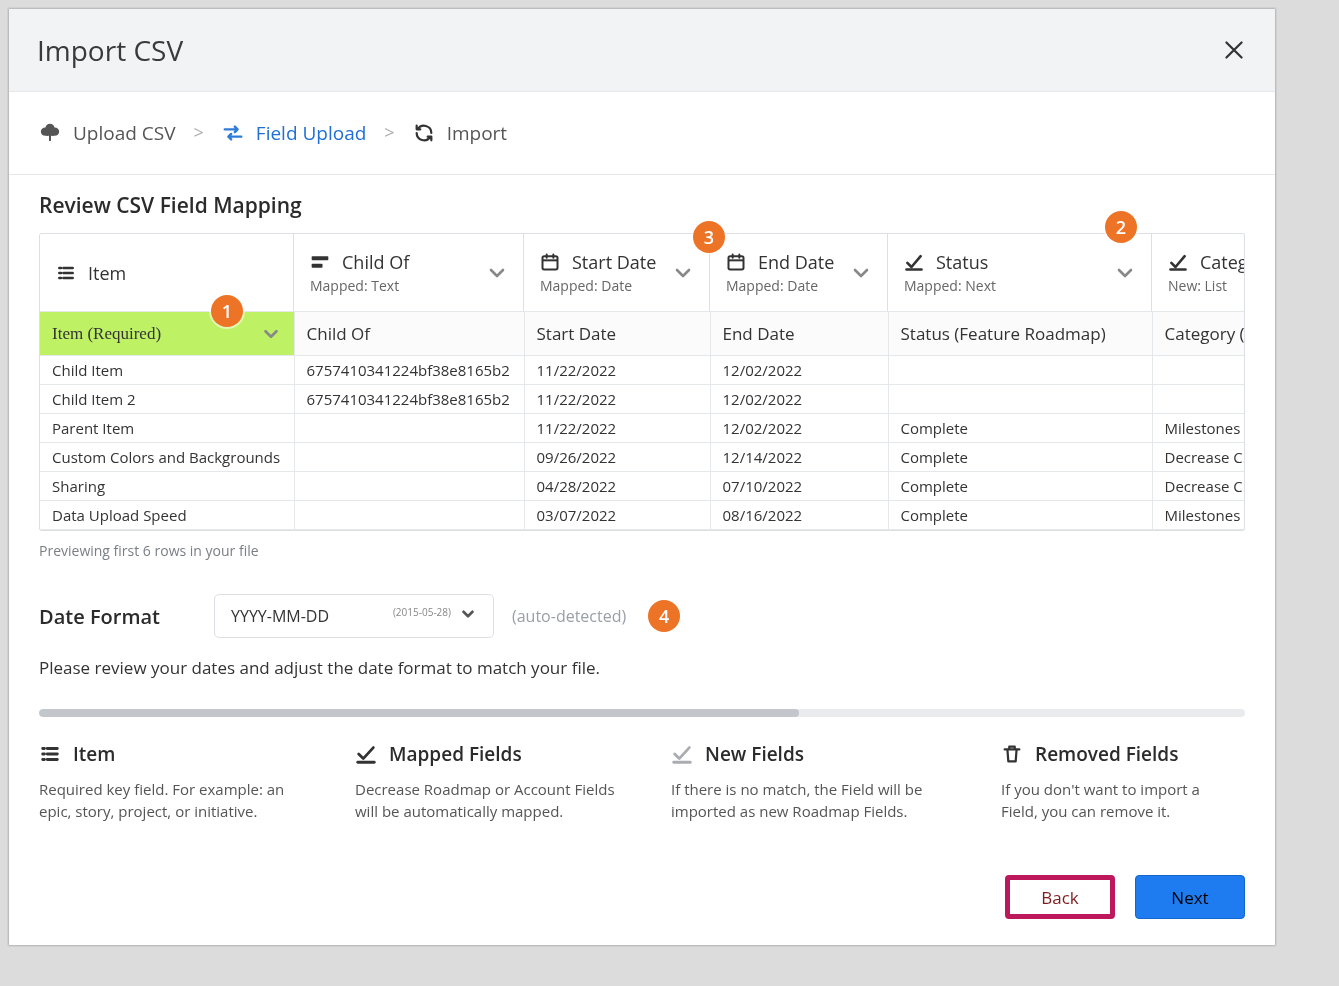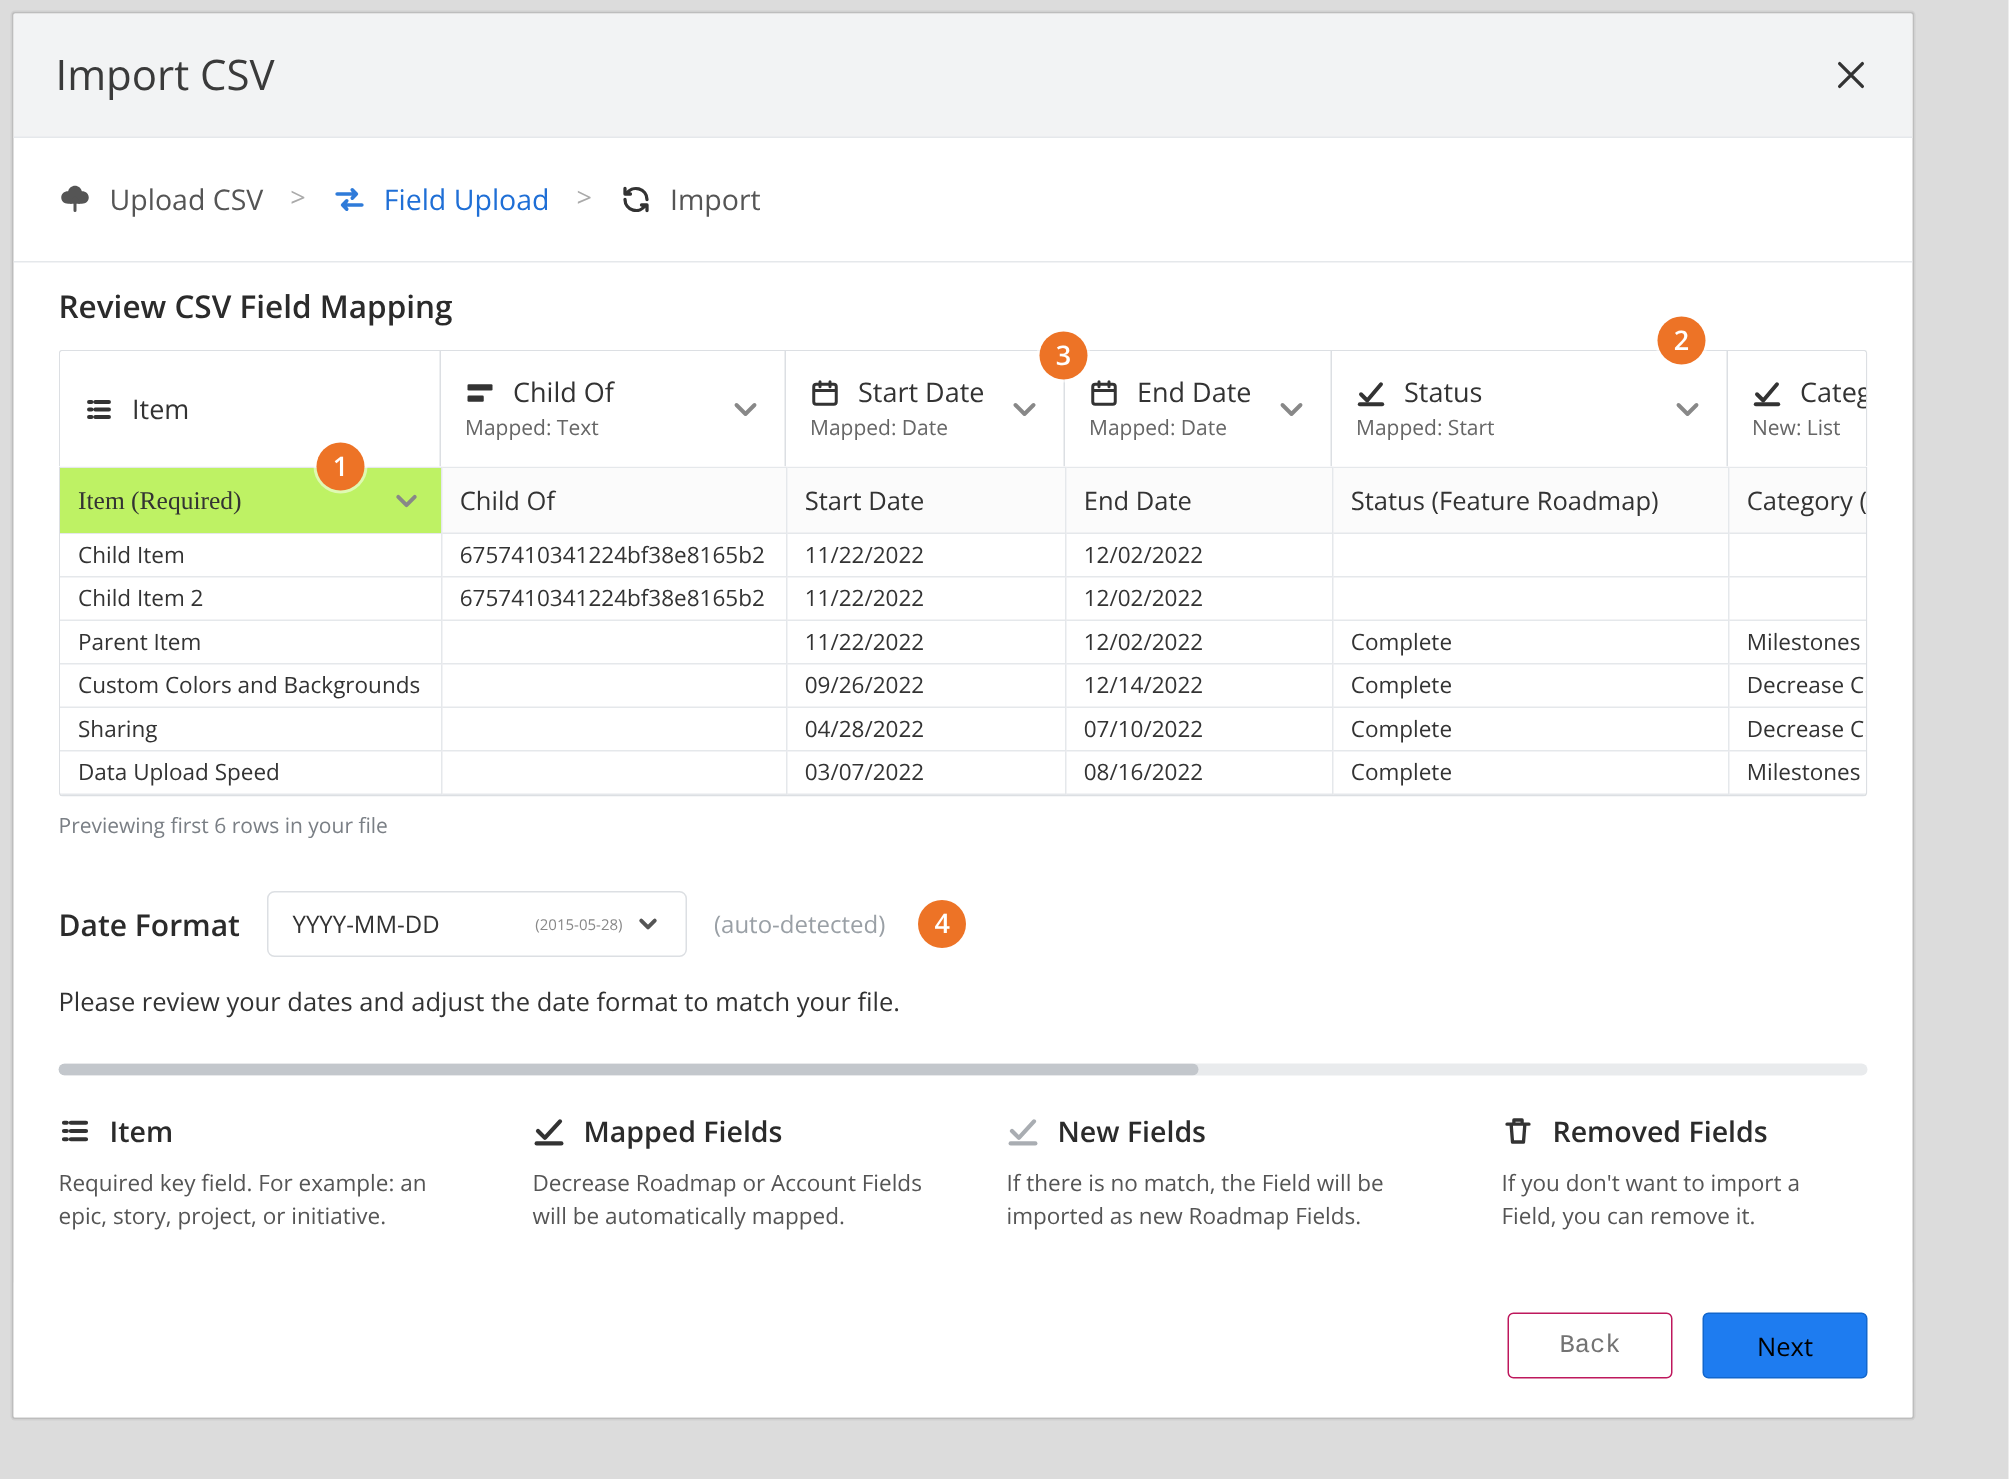--- a/index.html
+++ b/index.html
@@ -215,25 +215,25 @@
   .df-label{
     font-size:20px;
     font-weight:600;
     color:#2b2b2b;
   }
   .df-select{
     border:1px solid var(--border);
     border-radius:5px;
     padding:10px 16px;
     display:flex;
-    align-items:center;
     gap:8px;
     min-width:280px;
     font-size:16px;
     cursor:pointer;
+    margin-left:36px;
   }
   .df-select .df-main{color:#333;}
   .df-select .df-ex{color:#888; font-size:10px; margin-left:auto;}
   .df-select .df-chev{width:18px;height:18px;color:#555;}
   .auto-det{color:#9aa0a6;font-size:16px;}
   .df-note{
     font-size:17px;
     color:#333;
     margin-top:18px;
   }
@@ -293,24 +293,23 @@
   .btn{
     min-width:110px;
     height:44px;
     display:flex;align-items:center;justify-content:center;
     font-size:17px;
     border-radius:4px;
     cursor:pointer;
     user-select:none;
   }
   .btn-secondary{
-    border:1px solid #be185d;
+    border:5px solid #be185d;
     background:#fff;
-    color:#737373;
-    font-family:Liberation Mono, monospace;
+    color:#7f1d1d;
   }
   .btn-primary{
     border:1px solid #1266cc;
     background:#1e7cf0;
     color:#000000;
   }
 
   
   .bubble{
     position:absolute;
@@ -458,21 +457,21 @@
             <div class="mc-info">
               <div class="mc-line1">
                 <span class="mc-icon">
                   <svg viewBox="0 0 24 24">
                       <path d="M4 13l5 5L20 5" stroke="#333" stroke-width="2.6" fill="none" stroke-linecap="round" stroke-linejoin="round"></path>
                       <path d="M3 21h18" stroke="#333" stroke-width="2.6" stroke-linecap="round"></path>
                     </svg>
                 </span>
                 <span>Status</span>
               </div>
-              <div class="mc-line2">Mapped: Start</div>
+              <div class="mc-line2">Mapped: Next</div>
             </div>
             <span class="mc-chevron">
               <svg viewBox="0 0 24 24">
                   <path d="M6 9l6 6 6-6" stroke="currentColor" stroke-width="2.6" fill="none" stroke-linecap="round" stroke-linejoin="round"></path>
                 </svg>
             </span>
           </div>
 
           <div class="map-card" style="width:120px;">
             <div class="mc-info">

